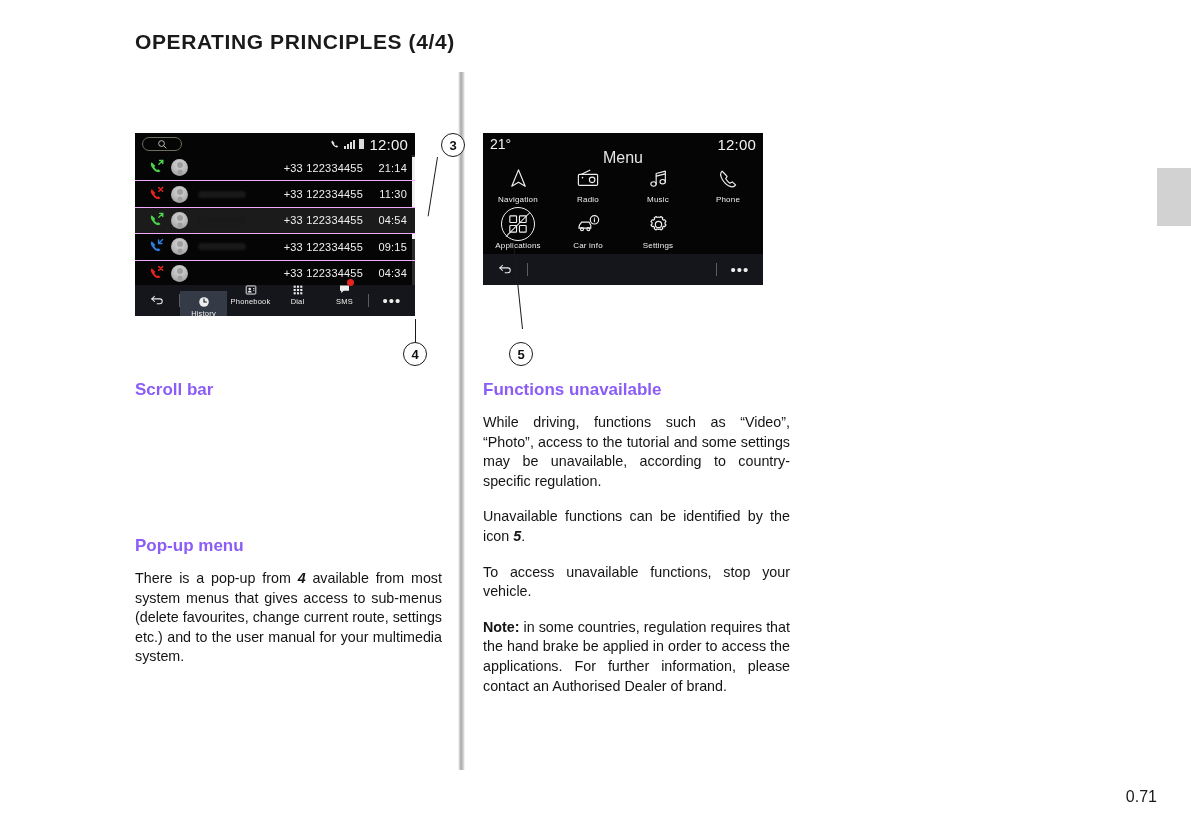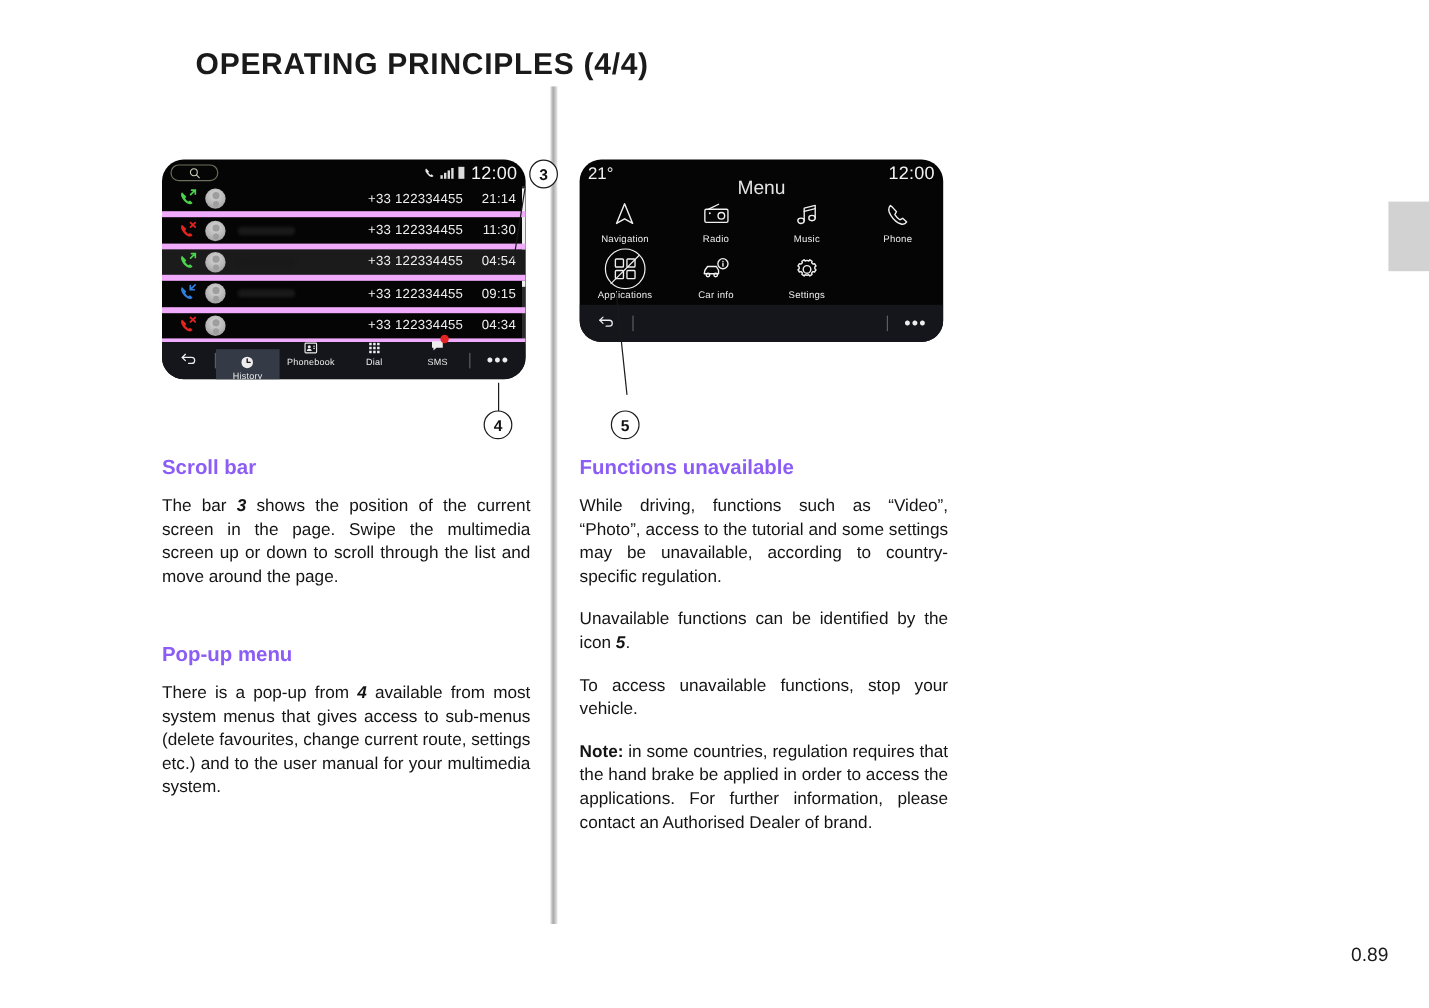--- a/index.html
+++ b/index.html
@@ -10,26 +10,25 @@
     background: #ffffff;
     font-family: "Liberation Sans", sans-serif;
     position: relative;
     overflow: hidden;
   }
 
   
   .page-title {
     position: absolute;
     left: 135px;
-    top: 40px;
-    font-size: 25px;
+    top: 30px;
+    font-size: 21px;
     font-weight: bold;
     letter-spacing: 0.6px;
     color: #1a1a1a;
-    margin-left: 28px;
   }
 
   
   .margin-tab {
     position: absolute;
     left: 1157px;
     top: 168px;
     width: 34px;
     height: 58px;
     background: #d2d2d2;
@@ -50,24 +49,23 @@
     position: absolute;
     top: 133px;
     width: 307px;
   }
   .col-left  { left: 135px; }
   .col-right { left: 483px; }
 
   
   .screen {
     position: relative;
-    width: 303px;
+    width: 280px;
     background: #050505;
     overflow: hidden;
-    border-radius: 18px;
   }
   .screen-left  { height: 183px; }
   .screen-right { height: 152px; }
 
   
   .statusbar {
     position: relative;
     height: 22px;
     display: flex;
     align-items: center;
@@ -100,21 +98,21 @@
   .clock { font-size: 15px; letter-spacing: .2px; color: #f2f2f2; }
   .temp  { font-size: 14px; color: #f2f2f2; }
   .menu-title { font-size: 16px; color: #e4e4e4; margin-top: 28px; }
 
   
   .call-list { position: relative; }
   .call-row {
     height: 26.4px;
     display: flex;
     align-items: center;
-    border-bottom: 5px solid #f0abfc;
+    border-bottom: 1px solid #f0abfc;
     padding: 0 8px 0 14px;
     position: relative;
   }
   .call-row.hl { background: #1b1b1b; }
   .call-ic { width: 19px; font-size: 14px; line-height: 1; }
   .avatar {
     width: 17px; height: 17px; border-radius: 50%;
     background: radial-gradient(circle at 50% 35%, #d8d8d8 0%, #b6b6b6 55%, #8f8f8f 100%);
     margin-left: 3px;
     flex: none;
@@ -551,29 +549,28 @@
       <div class="tb-dots">•••</div>
     </div>
   </div>
 
   <div class="leader" style="left:39px; top:110px; width:1.4px; height:86px; transform:rotate(-6deg); transform-origin:bottom center;"></div>
   <div class="callout" style="left:26px; top:209px;">5</div>
 </div>
 
 <div class="block blk-scroll">
   <div class="section-h">Scroll bar</div>
-  <p class="para"><span>The bar </span><b class="num">3</b><span> shows the position of the current screen in the page. Swipe the multimedia screen up or down to scroll through the list and move around the page.</span></p>
 </div>
 
 <div class="block blk-popup">
   <div class="section-h">Pop-up menu</div>
   <p class="para"><span>There is a pop-up from </span><b class="num">4</b><span> available from most system menus that gives access to sub-menus (delete favourites, change current route, settings etc.) and to the user manual for your multimedia system.</span></p>
 </div>
 
 <div class="block blk-func">
   <div class="section-h">Functions unavailable</div>
   <p class="para">While driving, functions such as “Video”, “Photo”, access to the tutorial and some settings may be unavailable, according to country-specific regulation.</p>
   <p class="para"><span>Unavailable functions can be identified by the icon </span><b class="num">5</b><span>.</span></p>
   <p class="para">To access unavailable functions, stop your vehicle.</p>
   <p class="para"><b>Note:</b><span> in some countries, regulation requires that the hand brake be applied in order to access the applications. For further information, please contact an Authorised Dealer of brand.</span></p>
 </div>
 
-<div class="page-num">0.89</div>
+<div class="page-num">0.71</div>
 
 </body></html>

